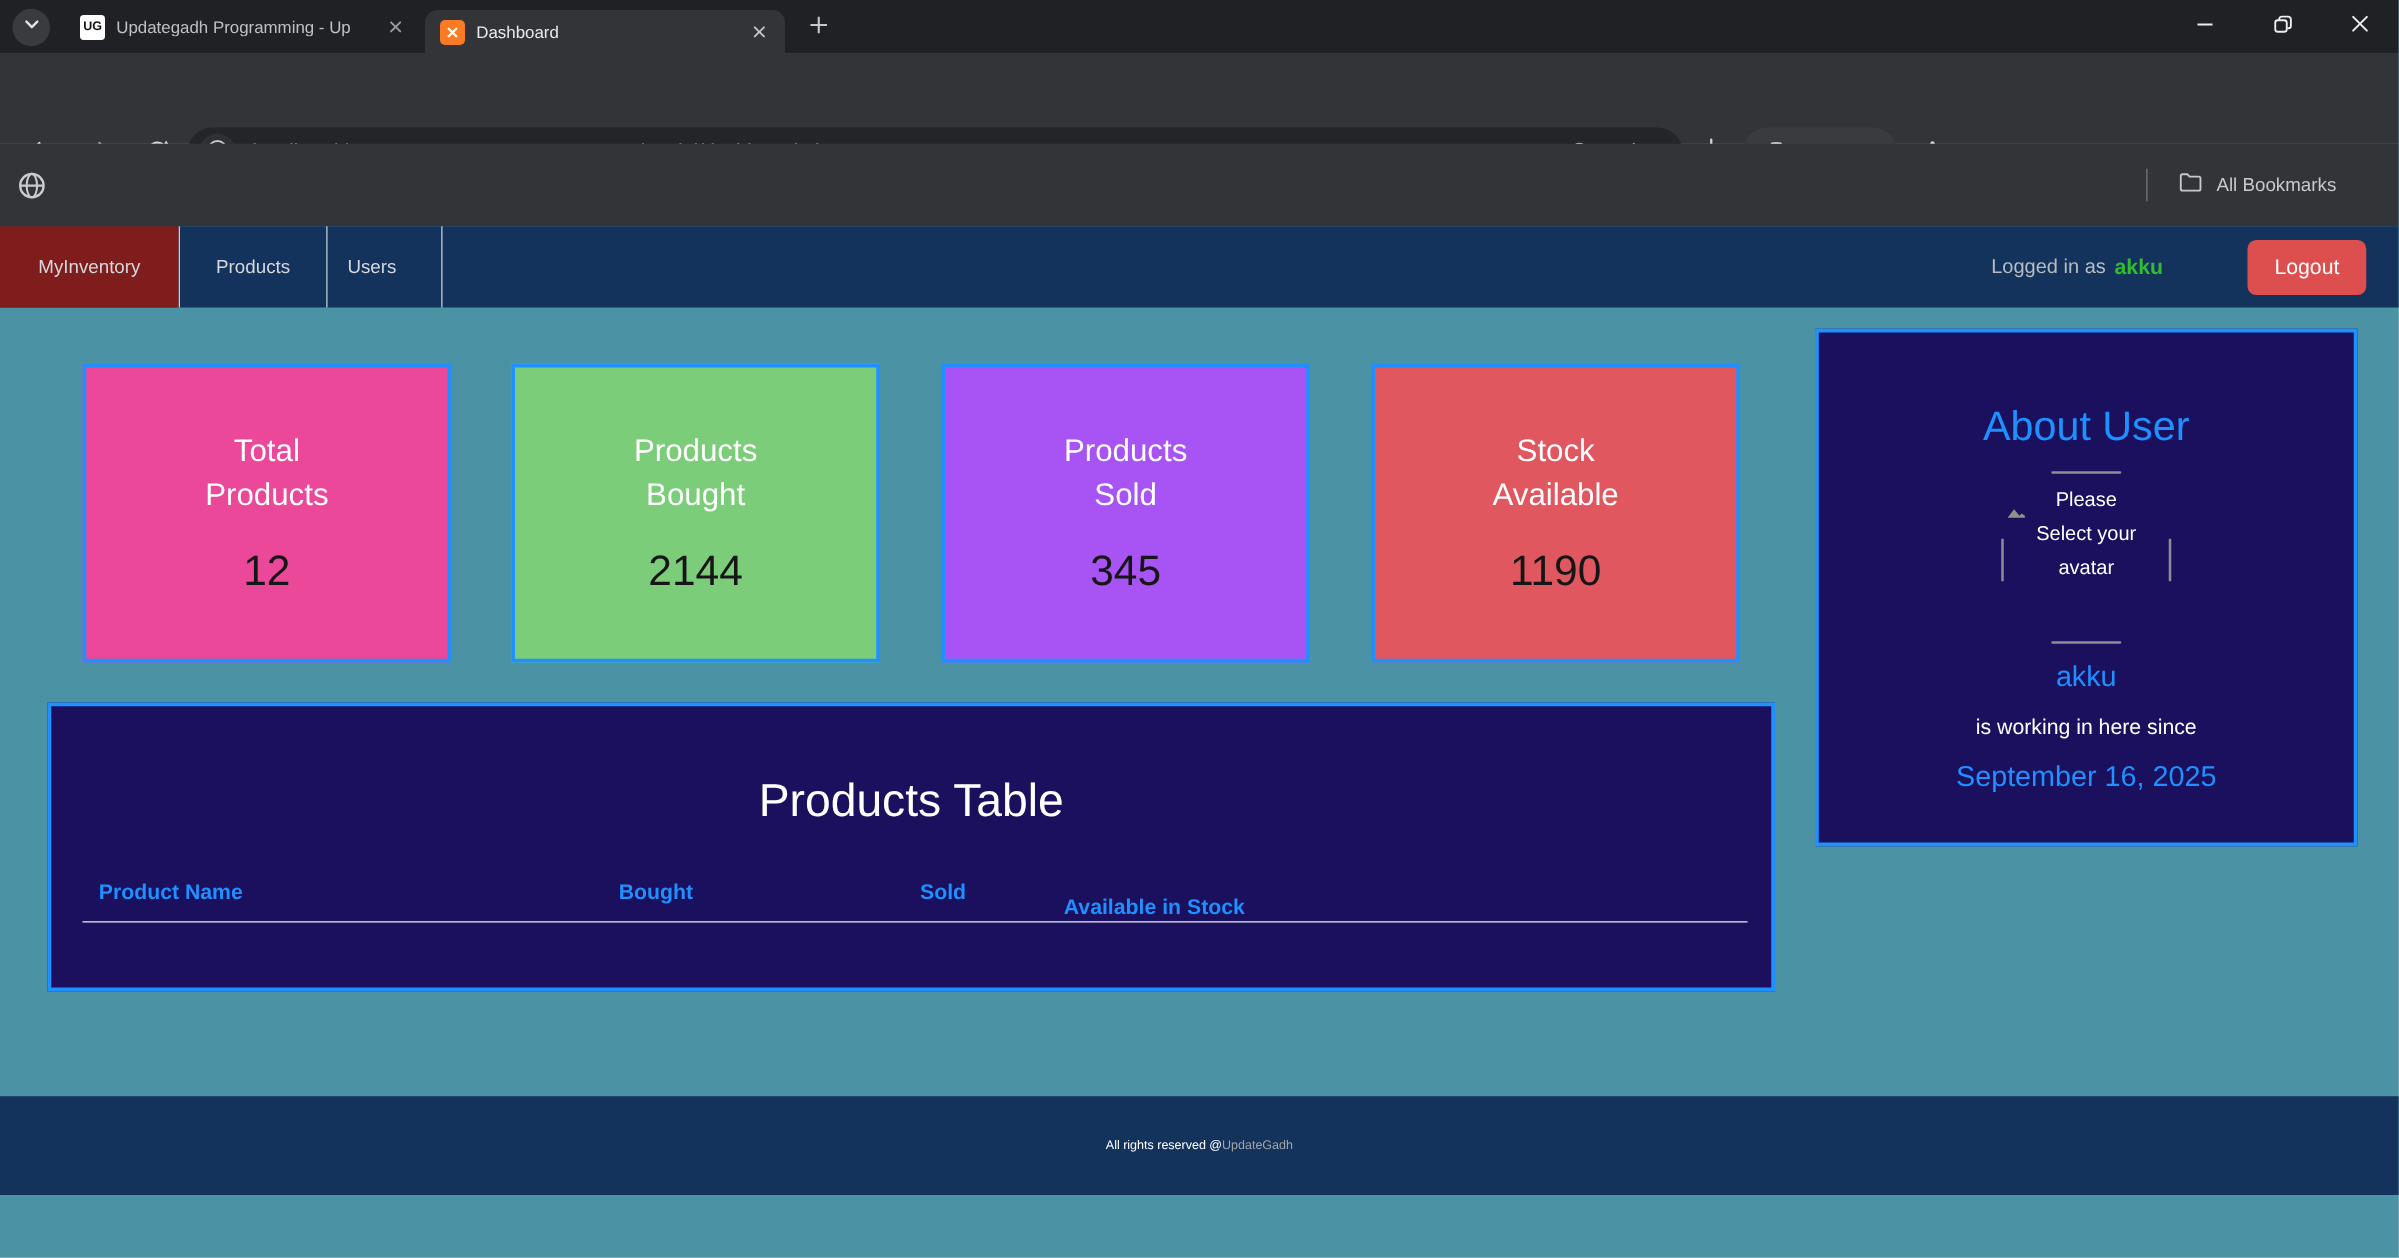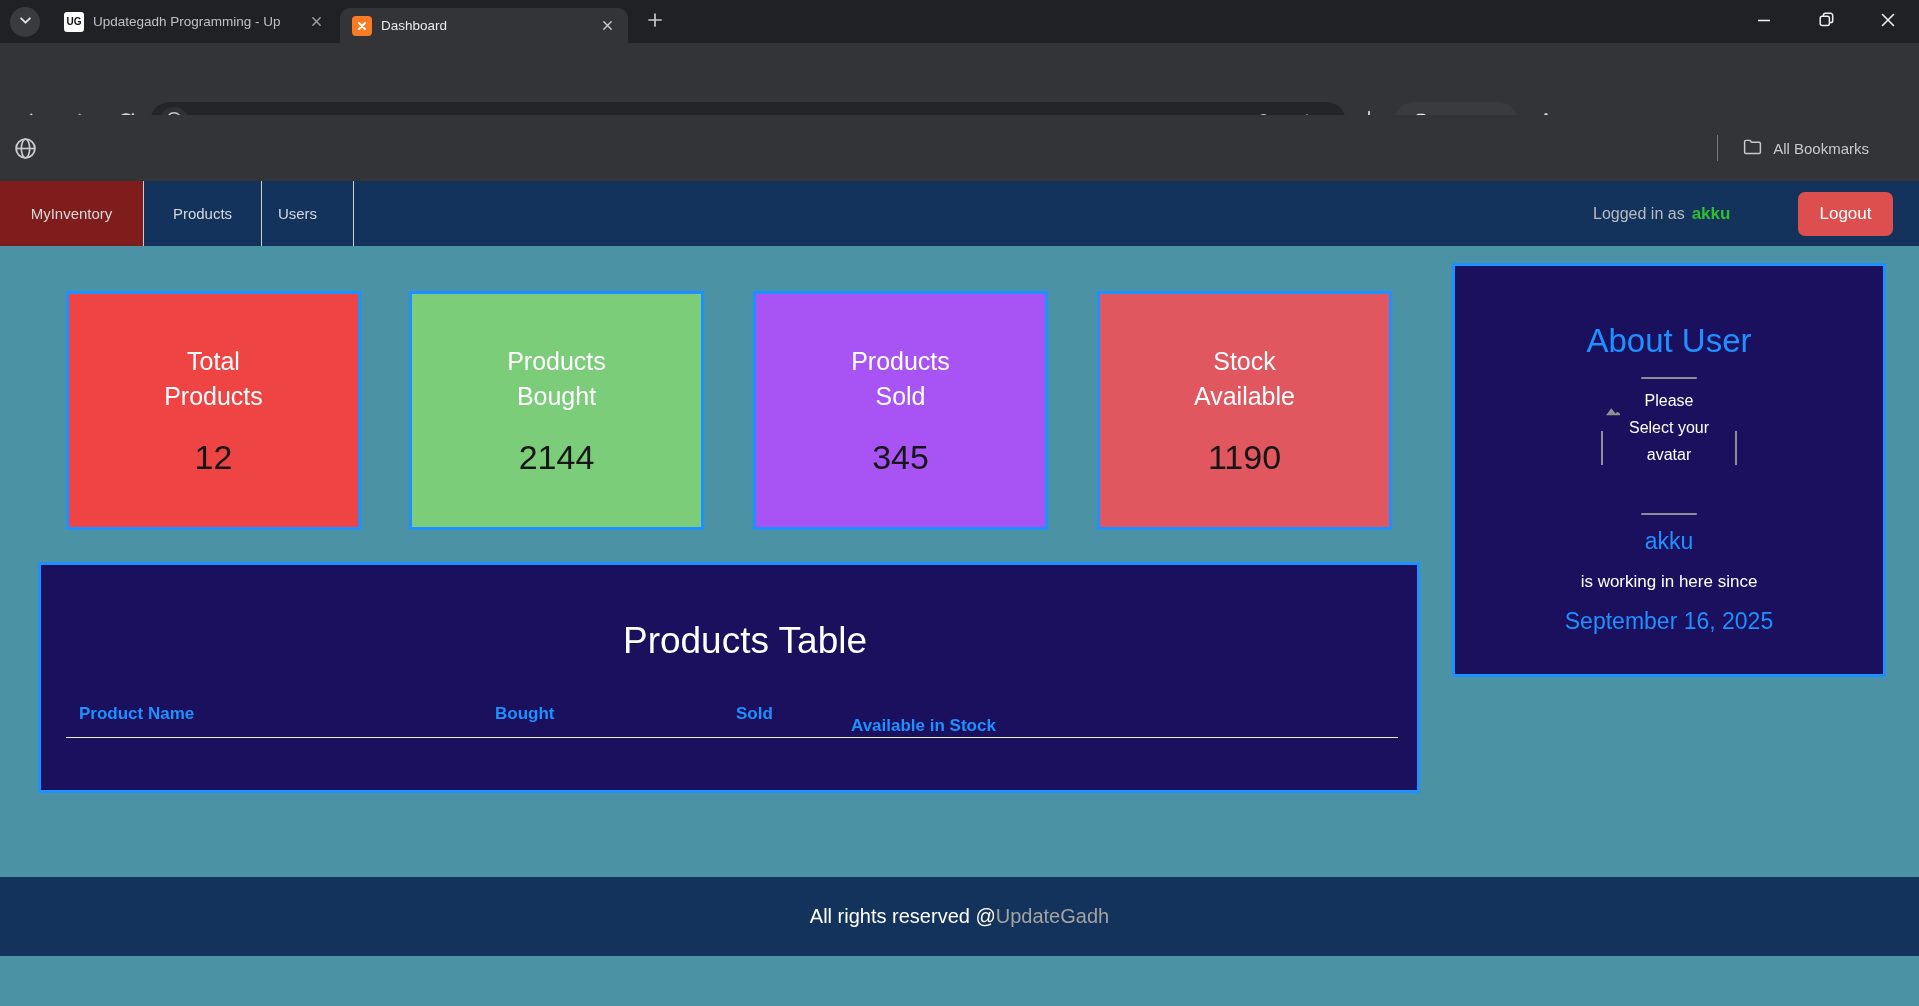--- a/index.html
+++ b/index.html
@@ -65,27 +65,27 @@
   .dash-v{position:absolute;top:54px;width:2px;height:34px;background:#8b8e94;}
   .dash-left{left:0;}.dash-right{right:0;}
   .broken-img-icon{position:absolute;left:4px;top:26px;}
   .avatar-alt{margin:10px auto 0;width:92px;font-size:16px;line-height:27px;color:#fff;text-align:center;}
   .about-username{position:absolute;top:262px;left:0;width:100%;text-align:center;font-size:23px;color:#1e90ff;}
   .about-since{position:absolute;top:306px;left:0;width:100%;text-align:center;font-size:17px;color:#fff;}
   .about-date{position:absolute;top:342px;left:0;width:100%;text-align:center;font-size:23px;color:#1e90ff;}
 
   
   .table-panel{position:absolute;left:38px;top:562px;width:1382px;height:231px;background:#1a105e;border:3px solid #1e90ff;box-sizing:border-box;}
-  .table-title{position:absolute;top:55px;left:16px;width:100%;text-align:center;font-size:37px;color:#fff;}
+  .table-title{position:absolute;top:55px;left:0;width:100%;text-align:center;font-size:37px;color:#fff;}
   .th{position:absolute;top:139px;font-size:17px;font-weight:700;color:#1e90ff;white-space:nowrap;}
   .th-0{left:38px;}.th-1{left:454px;}.th-2{left:695px;}.th-3{left:810px;margin-top:12px;}
   .header-line{position:absolute;top:172px;left:25px;width:1332px;height:1px;background:#eceff1;}
 
   
-  .footer{position:absolute;left:0;top:877px;width:1919px;height:79px;background:#14335c;display:flex;align-items:center;justify-content:center;font-size:20px;color:#fff;}
+  .footer{position:absolute;left:0;top:877px;width:1919px;height:79px;background:#14335c;display:flex;align-items:center;justify-content:center;font-size:10px;color:#fff;}
   .footer-link{color:#a3a3a3;text-decoration:none;}
 </style>
 </head>
 <body>
 
 <div id="screen">
 
   <div class="tabstrip">
     <div class="tab-search">
       <span>
@@ -248,21 +248,21 @@
     </div>
     <div class="nav-divider" style="left:353px;"></div>
 
     <div class="logged-in">
       <span>Logged in as</span>
       <span class="logged-user">akku</span>
     </div>
     <button class="logout-btn">Logout</button>
   </div>
 
-  <div class="stat-card card-0" style="background-color: #ef4444;">
+  <div class="stat-card card-0" style="background-color: #ec4899;">
     <div class="stat-title">
       <div class="line">Total</div>
       <div class="line">Products</div>
     </div>
     <div class="stat-value">12</div>
   </div>
 
   <div class="stat-card card-1" style="background-color: rgb(124, 205, 122);">
     <div class="stat-title">
       <div class="line">Products</div>

